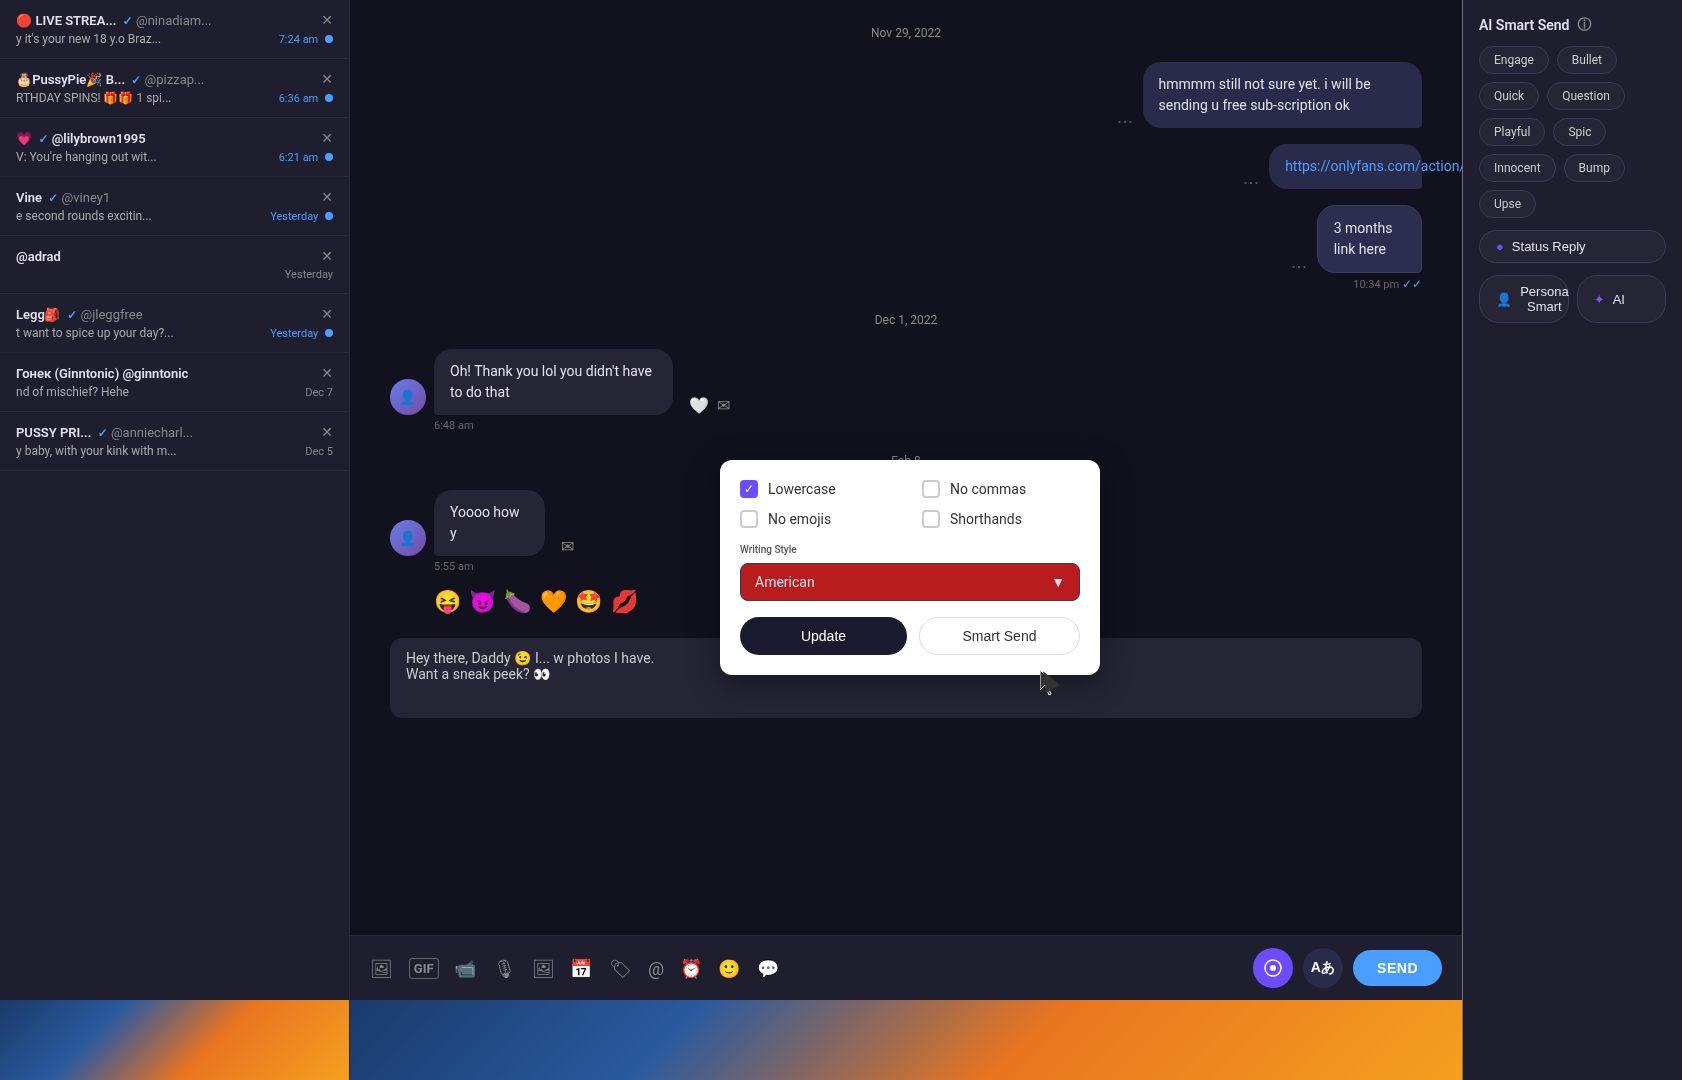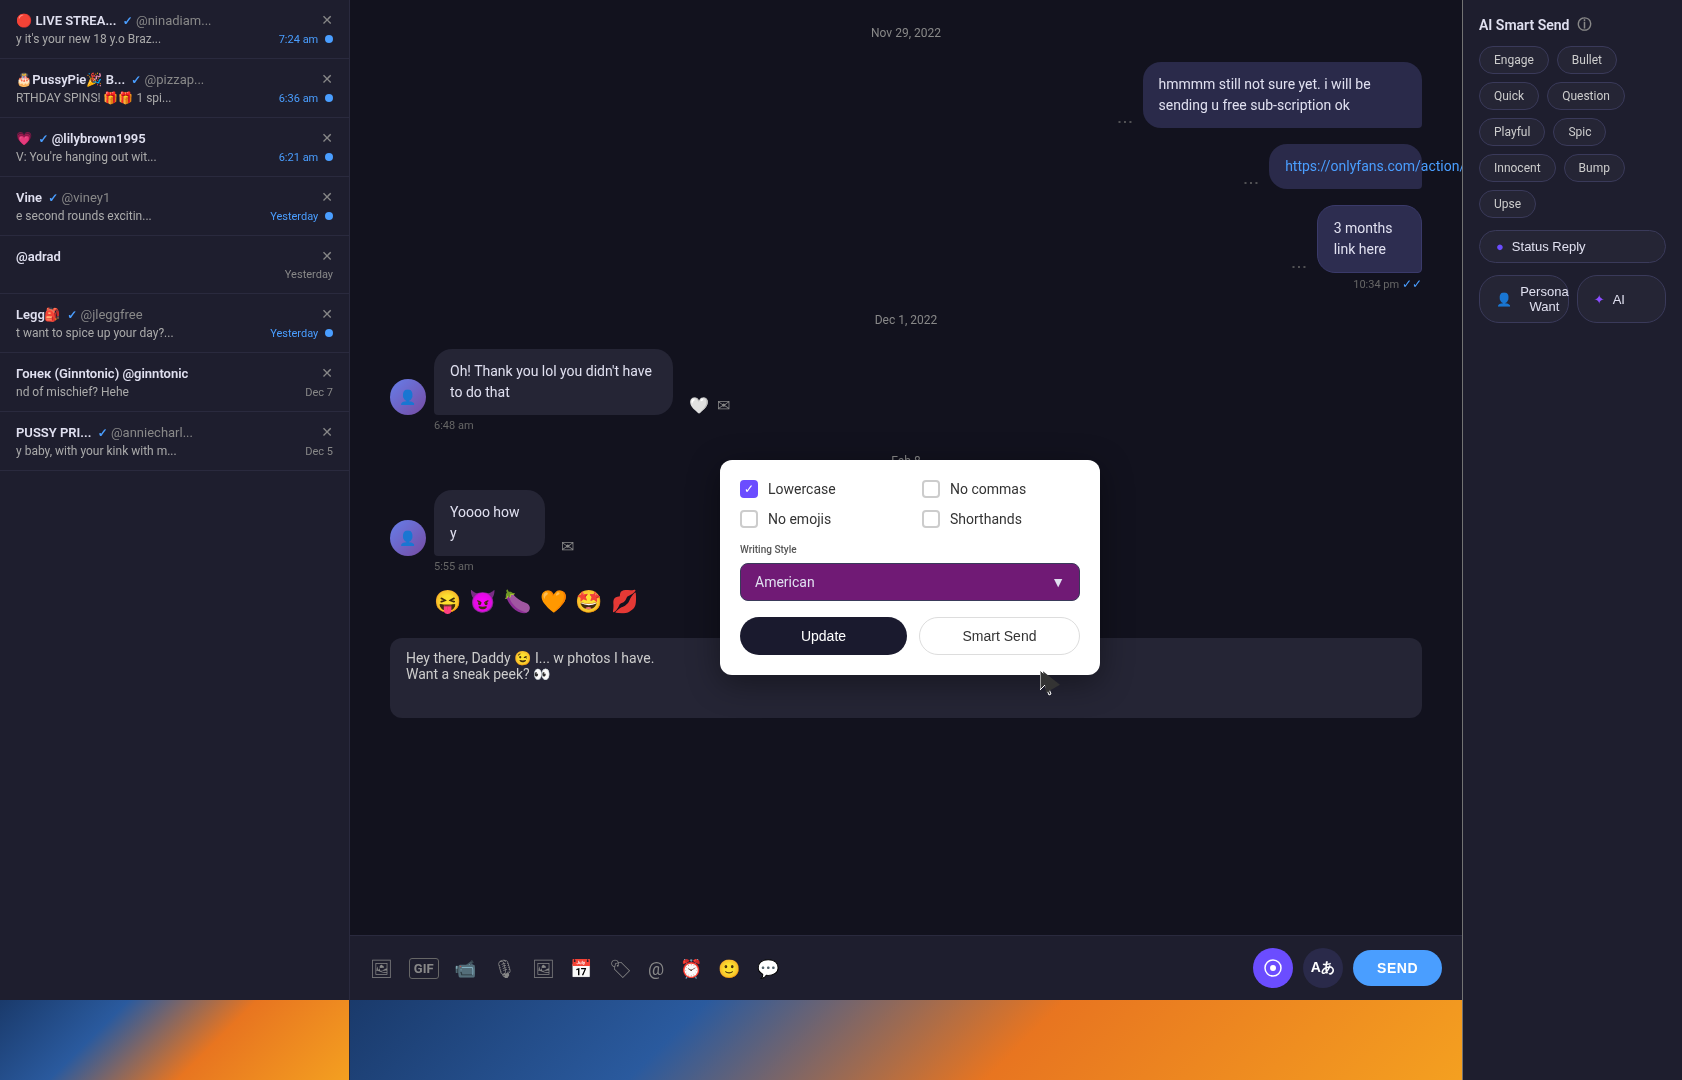--- a/index.html
+++ b/index.html
@@ -370,21 +370,21 @@
 
     .writing-style-label {
       font-size: 10px;
       color: #555;
       margin-bottom: 8px;
       font-weight: 500;
     }
 
     .style-dropdown {
       width: 100%;
-      background: #701a75;
+      background: #b91c1c;
       color: #e0e0f0;
       border: 1px solid #3a3a5a;
       border-radius: 8px;
       padding: 10px 14px;
       font-size: 14px;
       display: flex;
       justify-content: space-between;
       align-items: center;
       cursor: pointer;
       margin-bottom: 16px;
@@ -747,20 +747,20 @@
   </div>
 
   <button class="status-reply-btn">
     <span style="color:#6b4dff;">●</span>
     <span>Status Reply</span>
   </button>
 
   <div class="reply-btns-row">
     <button class="persona-reply-btn">
       <span>👤</span>
-      <span>Persona Want</span>
+      <span>Persona Smart</span>
     </button>
     <button class="persona-reply-btn">
       <span style="color:#8b4dff;">✦</span>
       <span>AI</span>
     </button>
   </div>
 </div>
 
 </body></html>

